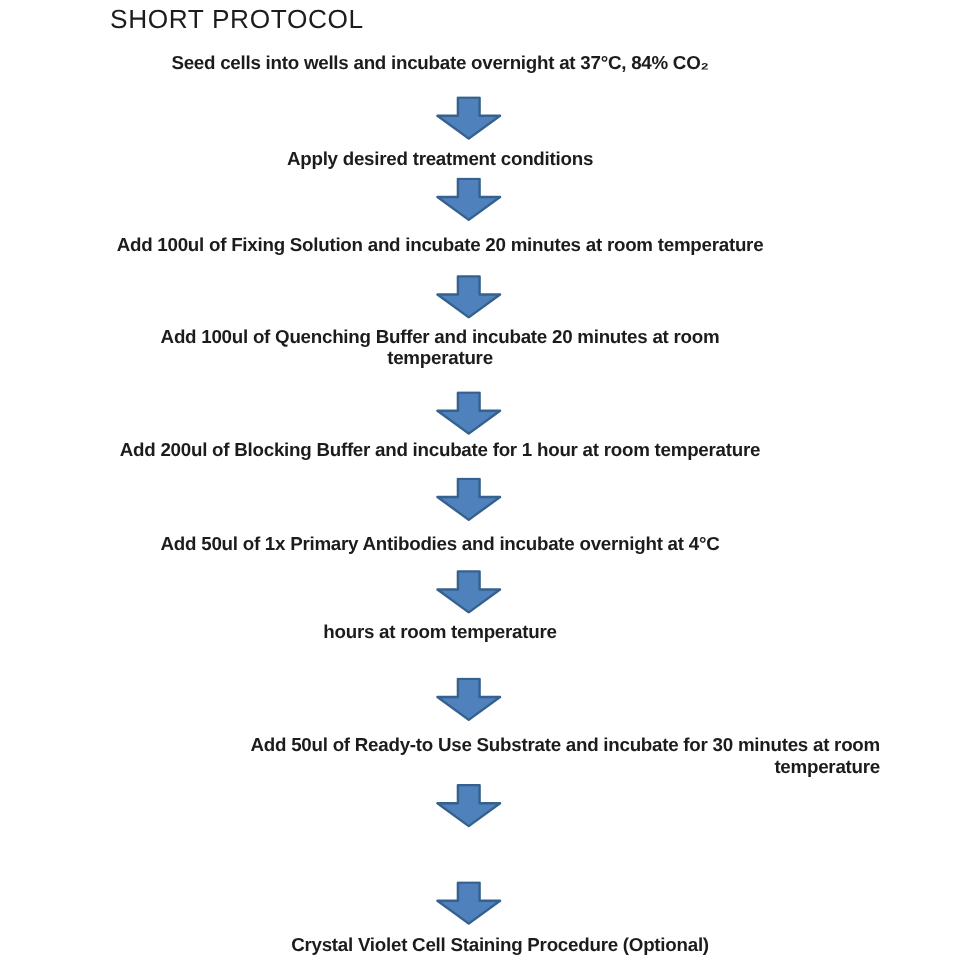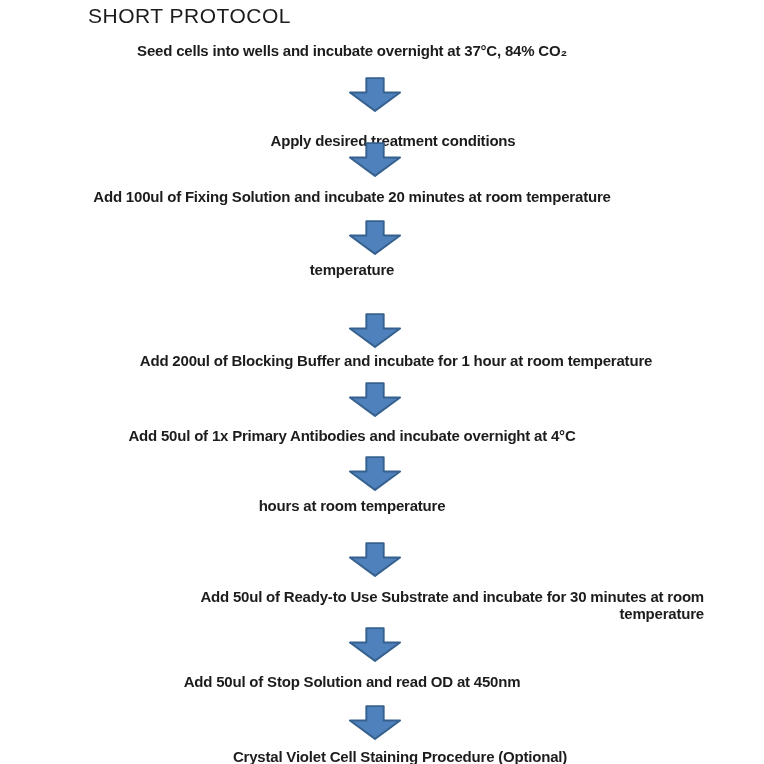--- a/index.html
+++ b/index.html
@@ -48,39 +48,40 @@
 
 <div class="canvas">
   <div class="title">SHORT PROTOCOL</div>
   <div class="flow">
       <div class="step-text" style="top: 42px;">
         <span class="line">Seed cells into wells and incubate overnight at 37°C, 84% CO₂</span>
       </div>
       <div class="arrow" style="top: 77px;"><svg width="54" height="35" viewBox="0 0 56 36">
           <polygon points="19,1 37,1 37,16 54,16 28,35 2,16 19,16" fill="#4f81bd" stroke="#36618e" stroke-width="2" stroke-linejoin="round"></polygon>
         </svg></div>
-      <div class="step-text" style="top: 132px; padding-left: 41px;">
+      <div class="step-text" style="top: 119px;">
         <span class="line">Apply desired treatment conditions</span>
       </div>
       <div class="arrow" style="top: 142px;"><svg width="54" height="35" viewBox="0 0 56 36">
           <polygon points="19,1 37,1 37,16 54,16 28,35 2,16 19,16" fill="#4f81bd" stroke="#36618e" stroke-width="2" stroke-linejoin="round"></polygon>
         </svg></div>
       <div class="step-text" style="top: 188px;">
         <span class="line">Add 100ul of Fixing Solution and incubate 20 minutes at room temperature</span>
       </div>
       <div class="arrow" style="top: 220px;"><svg width="54" height="35" viewBox="0 0 56 36">
           <polygon points="19,1 37,1 37,16 54,16 28,35 2,16 19,16" fill="#4f81bd" stroke="#36618e" stroke-width="2" stroke-linejoin="round"></polygon>
         </svg></div>
       <div class="step-text" style="top: 261px;">
+        <span class="line">Add 100ul of Quenching Buffer and incubate 20 minutes at room</span>
         <span class="line">temperature</span>
       </div>
       <div class="arrow" style="top: 313px;"><svg width="54" height="35" viewBox="0 0 56 36">
           <polygon points="19,1 37,1 37,16 54,16 28,35 2,16 19,16" fill="#4f81bd" stroke="#36618e" stroke-width="2" stroke-linejoin="round"></polygon>
         </svg></div>
-      <div class="step-text" style="top: 352px; padding-left: 44px;">
+      <div class="step-text" style="top: 352px;">
         <span class="line">Add 200ul of Blocking Buffer and incubate for 1 hour at room temperature</span>
       </div>
       <div class="arrow" style="top: 382px;"><svg width="54" height="35" viewBox="0 0 56 36">
           <polygon points="19,1 37,1 37,16 54,16 28,35 2,16 19,16" fill="#4f81bd" stroke="#36618e" stroke-width="2" stroke-linejoin="round"></polygon>
         </svg></div>
       <div class="step-text" style="top: 427px;">
         <span class="line">Add 50ul of 1x Primary Antibodies and incubate overnight at 4°C</span>
       </div>
       <div class="arrow" style="top: 456px;"><svg width="54" height="35" viewBox="0 0 56 36">
           <polygon points="19,1 37,1 37,16 54,16 28,35 2,16 19,16" fill="#4f81bd" stroke="#36618e" stroke-width="2" stroke-linejoin="round"></polygon>
@@ -91,23 +92,20 @@
       <div class="arrow" style="top: 542px;"><svg width="54" height="35" viewBox="0 0 56 36">
           <polygon points="19,1 37,1 37,16 54,16 28,35 2,16 19,16" fill="#4f81bd" stroke="#36618e" stroke-width="2" stroke-linejoin="round"></polygon>
         </svg></div>
       <div class="step-text" style="top: 588px; text-align: right;">
         <span class="line">Add 50ul of Ready-to Use Substrate and incubate for 30 minutes at room</span>
         <span class="line">temperature</span>
       </div>
       <div class="arrow" style="top: 627px;"><svg width="54" height="35" viewBox="0 0 56 36">
           <polygon points="19,1 37,1 37,16 54,16 28,35 2,16 19,16" fill="#4f81bd" stroke="#36618e" stroke-width="2" stroke-linejoin="round"></polygon>
         </svg></div>
-      <div class="step-text" style="top: 673px;">
-        <span class="line">Add 50ul of Stop Solution and read OD at 450nm</span>
-      </div>
       <div class="arrow" style="top: 705px;"><svg width="54" height="35" viewBox="0 0 56 36">
           <polygon points="19,1 37,1 37,16 54,16 28,35 2,16 19,16" fill="#4f81bd" stroke="#36618e" stroke-width="2" stroke-linejoin="round"></polygon>
         </svg></div>
       <div class="step-text" style="top: 748px; margin-left: 48px;">
         <span class="line">Crystal Violet Cell Staining Procedure (Optional)</span>
       </div>
     </div>
 </div>
 
 </body></html>

